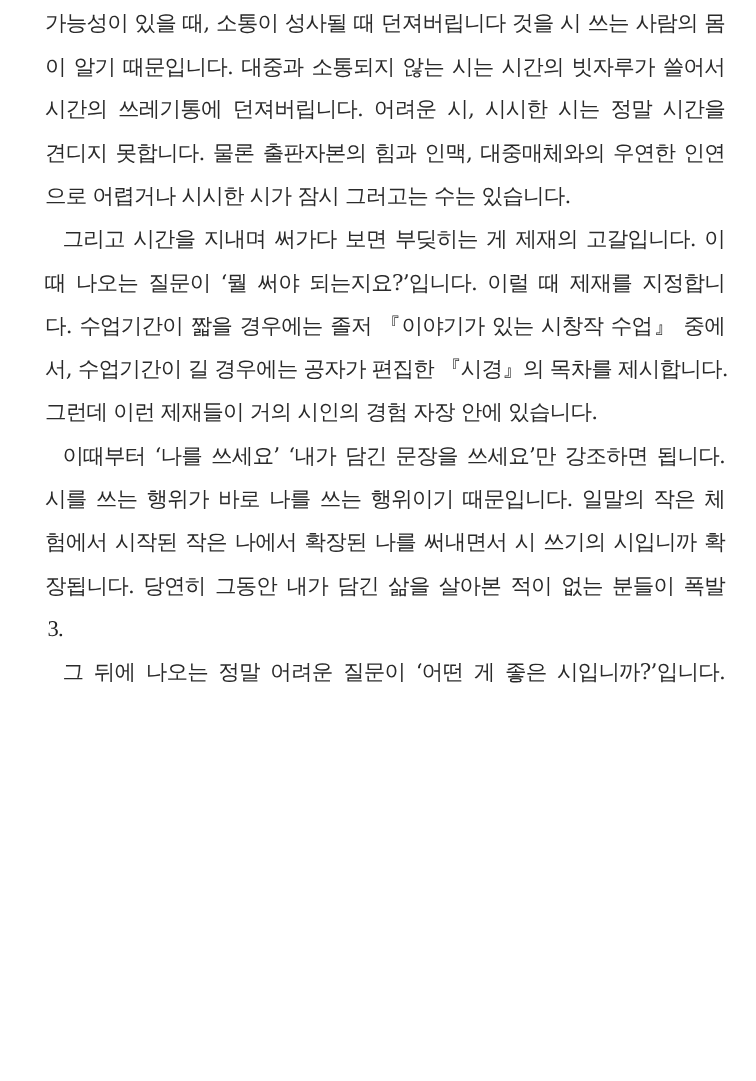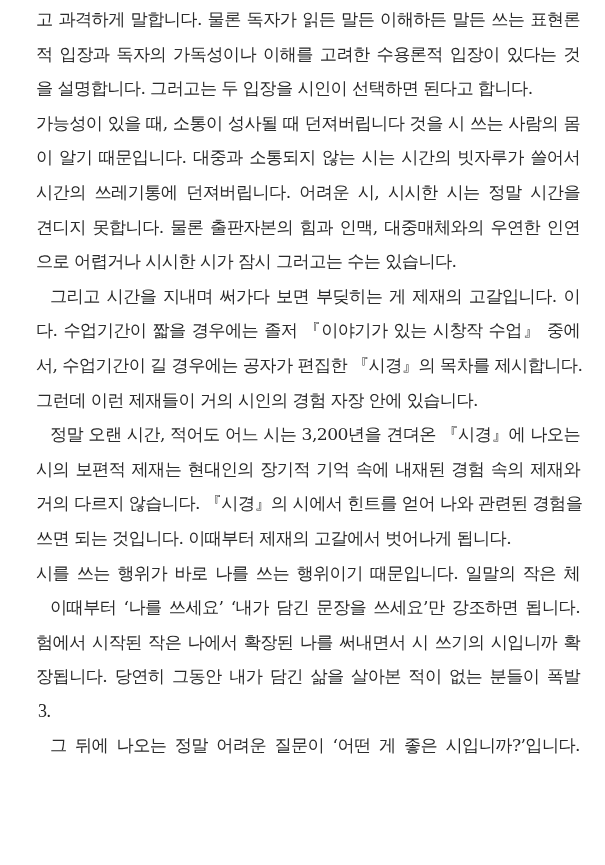--- a/index.html
+++ b/index.html
@@ -43,51 +43,41 @@
     font-family: "Liberation Serif", "DejaVu Serif", serif;
     font-size: 18px;
     color: #222;
   }
 </style>
 </head>
 <body>
 
 <div class="page">
 
-  <div>
-    <div class="line">고 과격하게 말합니다. 물론 독자가 읽든 말든 이해하든 말든 쓰는 표현론</div>
-    <div class="line">적 입장과 독자의 가독성이나 이해를 고려한 수용론적 입장이 있다는 것</div>
-    <div class="line last">을 설명합니다. 그러고는 두 입장을 시인이 선택하면 된다고 합니다.</div>
-  </div>
 
   <div>
     <div class="line">가능성이 있을 때, 소통이 성사될 때 던져버립니다 것을 시 쓰는 사람의 몸</div>
     <div class="line">이 알기 때문입니다. 대중과 소통되지 않는 시는 시간의 빗자루가 쓸어서</div>
     <div class="line">시간의 쓰레기통에 던져버립니다. 어려운 시, 시시한 시는 정말 시간을</div>
     <div class="line">견디지 못합니다. 물론 출판자본의 힘과 인맥, 대중매체와의 우연한 인연</div>
     <div class="line last">으로 어렵거나 시시한 시가 잠시 그러고는 수는 있습니다.</div>
   </div>
 
   <div>
     <div class="line indent">그리고 시간을 지내며 써가다 보면 부딪히는 게 제재의 고갈입니다. 이</div>
+    <div class="line">때 나오는 질문이 ‘뭘 써야 되는지요?’입니다. 이럴 때 제재를 지정합니</div>
     <div class="line">다. 수업기간이 짧을 경우에는 졸저 『이야기가 있는 시창작 수업』 중에</div>
     <div class="line">서, 수업기간이 길 경우에는 공자가 편집한 『시경』의 목차를 제시합니다.</div>
     <div class="line last">그런데 이런 제재들이 거의 시인의 경험 자장 안에 있습니다.</div>
   </div>
 
-  <div>
-    <div class="line indent">정말 오랜 시간, 적어도 어느 시는 3,200년을 견뎌온 『시경』에 나오는</div>
-    <div class="line">시의 보편적 제재는 현대인의 장기적 기억 속에 내재된 경험 속의 제재와</div>
-    <div class="line">거의 다르지 않습니다. 『시경』의 시에서 힌트를 얻어 나와 관련된 경험을</div>
-    <div class="line last">쓰면 되는 것입니다. 이때부터 제재의 고갈에서 벗어나게 됩니다.</div>
-  </div>
 
   <div>
+    <div class="line indent">이때부터 ‘나를 쓰세요’ ‘내가 담긴 문장을 쓰세요’만 강조하면 됩니다.</div>
     <div class="line">시를 쓰는 행위가 바로 나를 쓰는 행위이기 때문입니다. 일말의 작은 체</div>
-    <div class="line indent">이때부터 ‘나를 쓰세요’ ‘내가 담긴 문장을 쓰세요’만 강조하면 됩니다.</div>
     <div class="line">험에서 시작된 작은 나에서 확장된 나를 써내면서 시 쓰기의 시입니까 확</div>
     <div class="line">장됩니다. 당연히 그동안 내가 담긴 삶을 살아본 적이 없는 분들이 폭발</div>
   </div>
 
   <div class="heading">3.</div>
 
   <div>
     <div class="line indent">그 뒤에 나오는 정말 어려운 질문이 ‘어떤 게 좋은 시입니까?’입니다.</div>
   </div>
 

